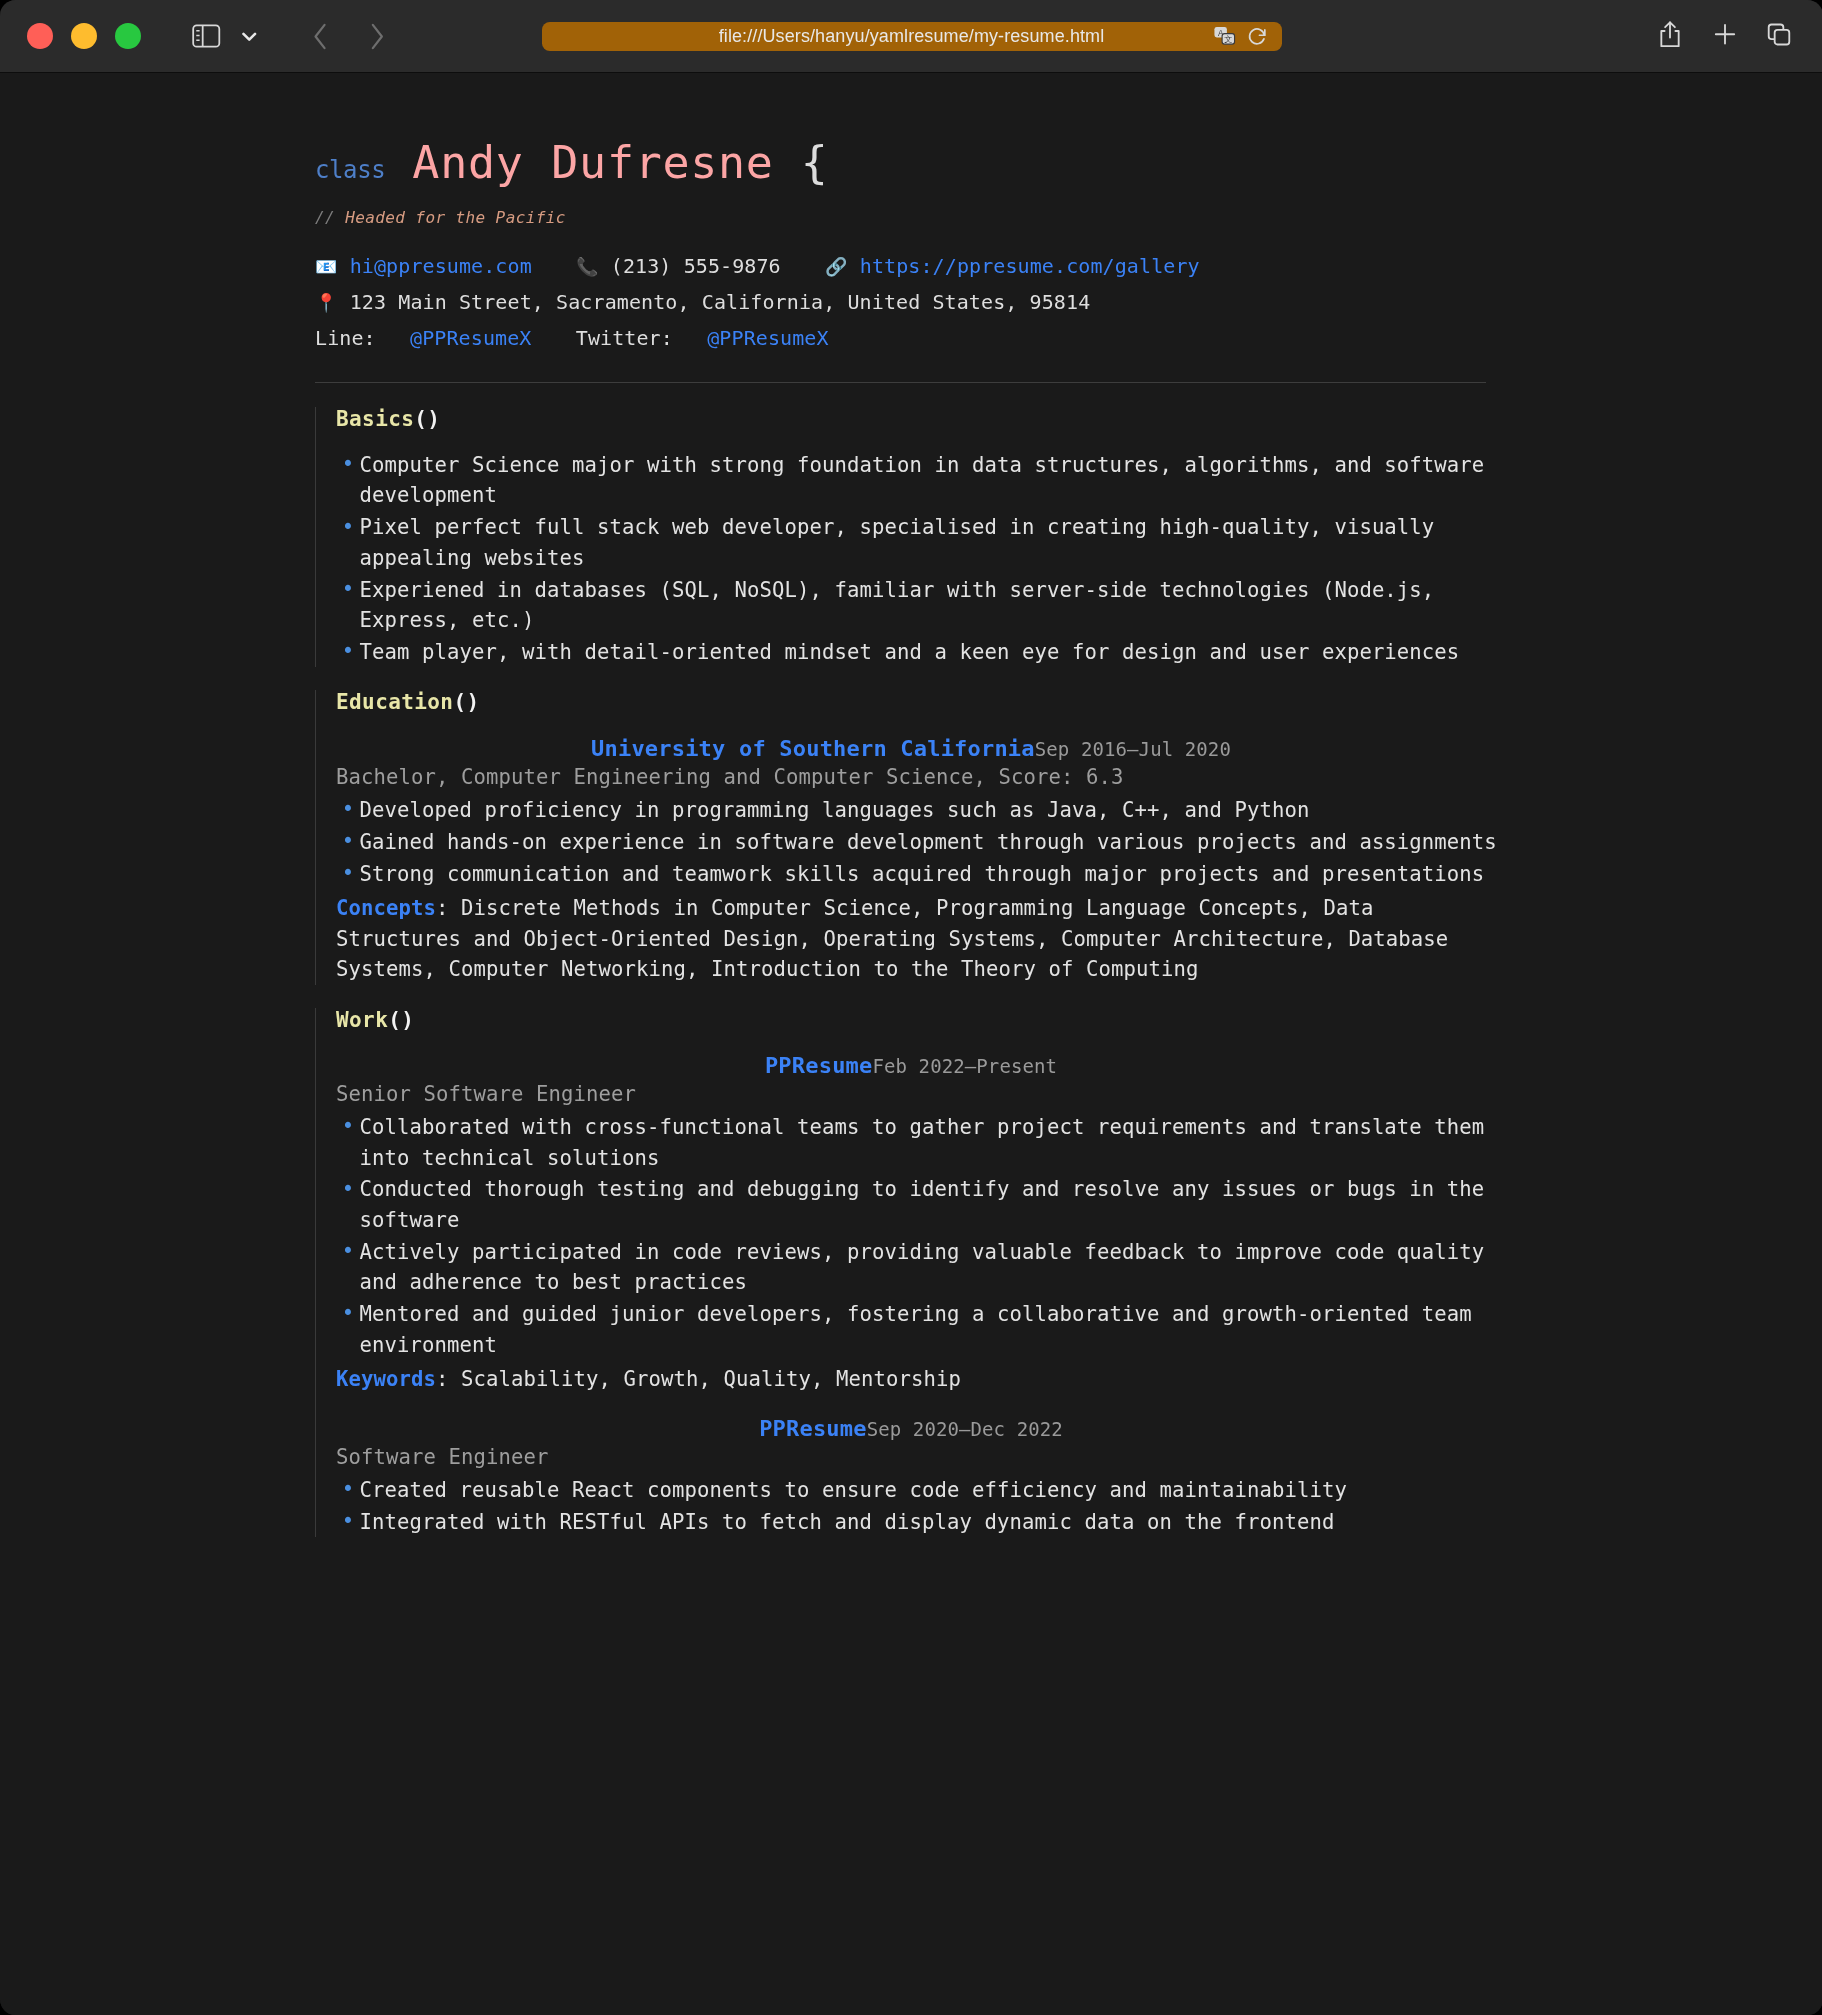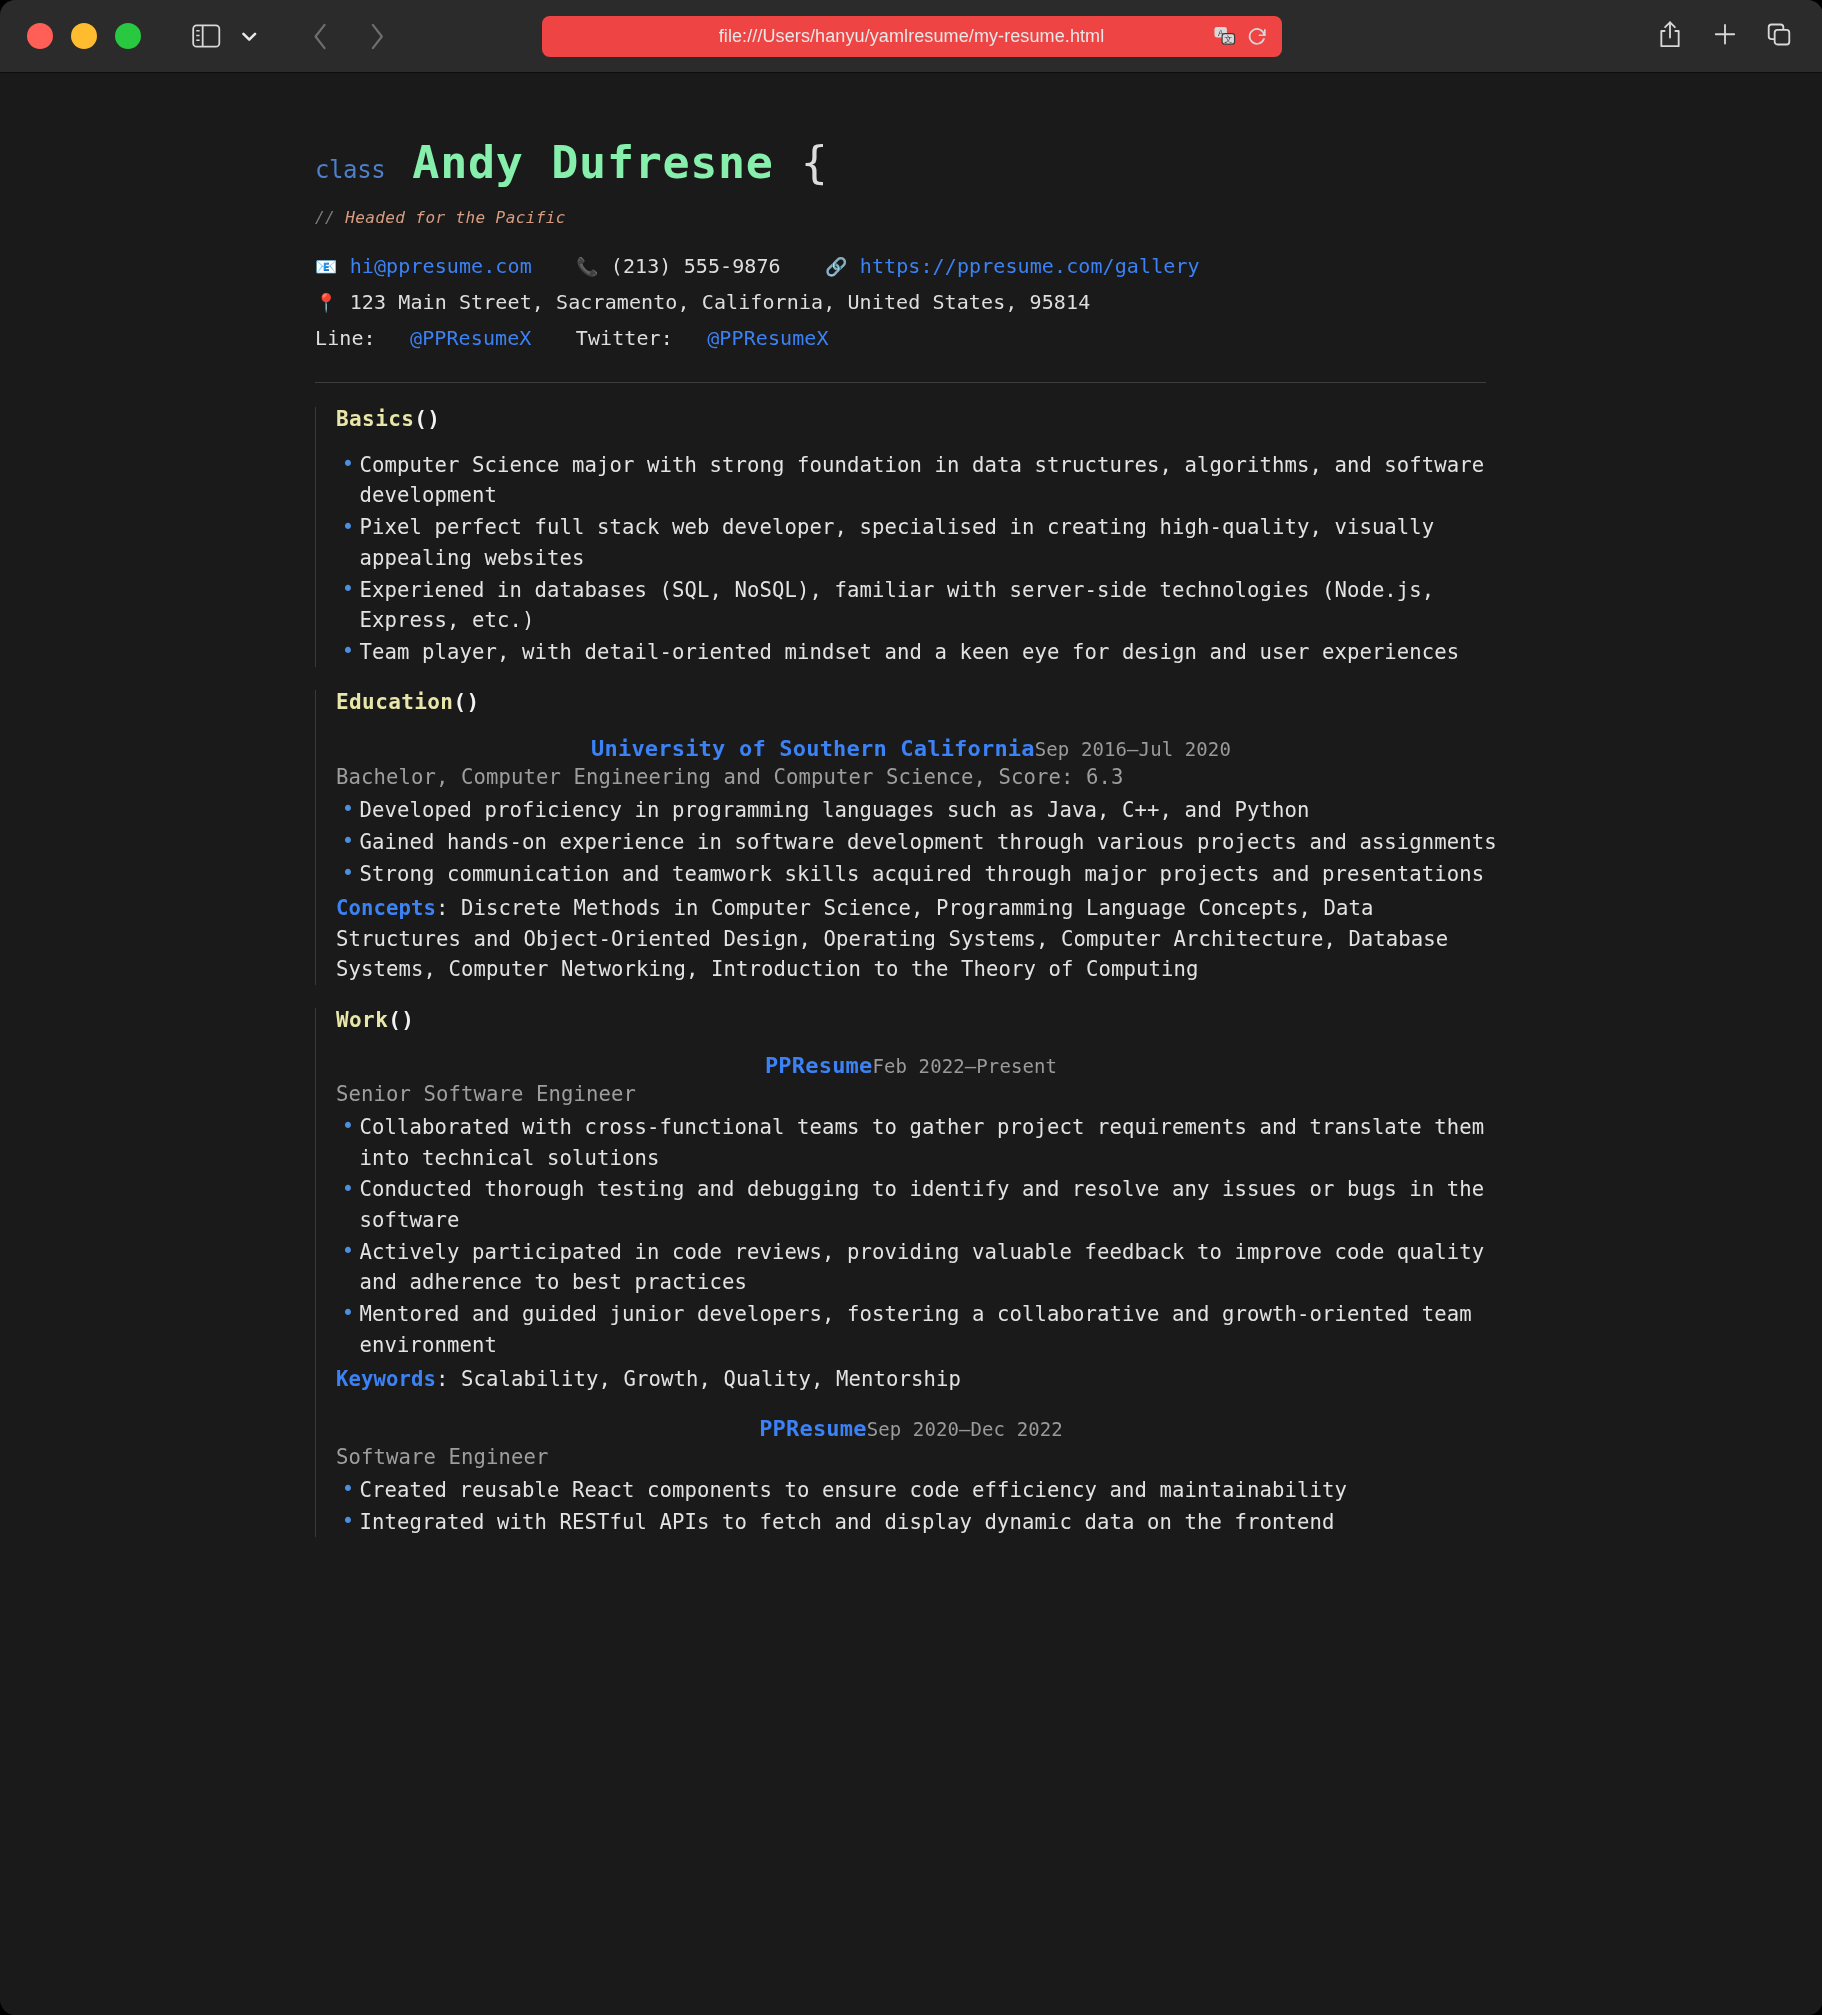--- a/index.html
+++ b/index.html
@@ -61,22 +61,22 @@
   .chev-icon svg { width: 18.5px; height: 18.5px; }
   .nav-arrow svg { width: 21.4px; height: 31px; }
 
   .nav-group { display: flex; margin-left: 28.5px; gap: 13px; }
 
   .url-wrap {
     position: absolute;
     left: 50%;
     transform: translateX(-50%);
     width: 740px;
-    height: 41px;
-    background: #ef4444;
+    height: 29px;
+    background: #a16207;
     border-radius: 7.8px;
     display: flex;
     align-items: center;
     justify-content: center;
     padding: 0 23px;
   }
   .url-text {
     font-family: "Liberation Sans", sans-serif;
     font-size: 18px;
     color: #e8e8e8;
@@ -126,22 +126,22 @@
     line-height: 1.08;
     white-space: nowrap;
     margin-bottom: 20px;
   }
   .kw-class {
     font-size: 24px;
     color: #4e7fc8;
     letter-spacing: -0.4px;
   }
   .name {
-    color: #86efac;
-    font-weight: bold;
+    color: #fca5a5;
+    font-weight: normal;
     letter-spacing: 0.7px;
   }
   .brace { color: #dcdcdc; font-weight: normal; }
 
   .headline {
     font-size: 16px;
     font-style: italic;
     margin-bottom: 24px;
     letter-spacing: 0.4px;
     white-space: nowrap;

